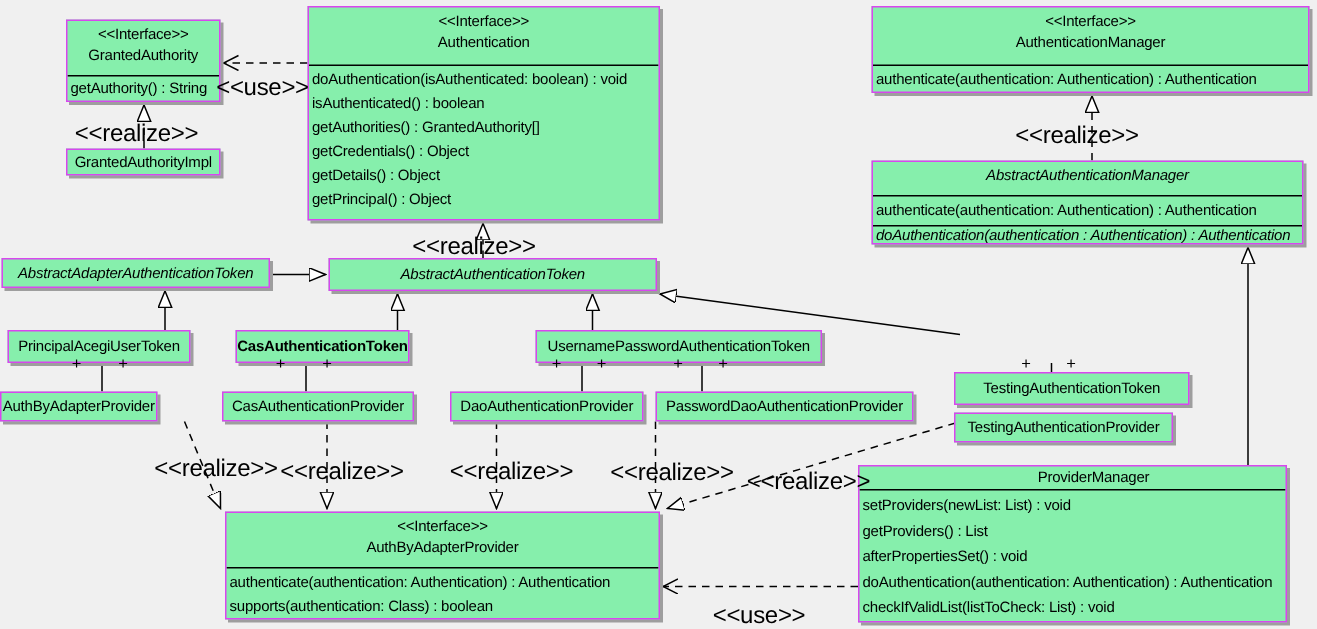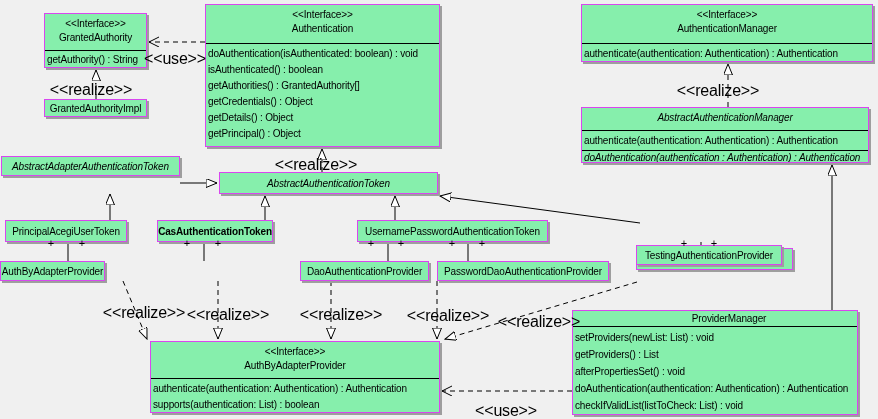--- a/index.html
+++ b/index.html
@@ -43,31 +43,31 @@
   #b-ga .methods{padding-top:1px;}
   #b-gai {left:44px; top:99px; width:103px;height:18px;}
   #b-auth{left:205px;top:4px;  width:235px;height:143px;}
   #b-auth .name-comp{height:38px;}
   #b-am  {left:581px;top:4px;  width:292px;height:58px;}
   #b-am .name-comp{height:38px;}
   #b-aam {left:581px;top:107px;width:288px;height:56px;}
   #b-aam .name-comp{height:22px;}
   #b-aam .row1{border-bottom:1px solid #000;height:19px;line-height:19px;padding-left:2px;}
   #b-aam .row2{height:13px;line-height:13px;padding-left:2px;}
-  #b-aaat{left:1px;  top:156px;width:179px;height:20px;text-align:center;}
+  #b-aaat{left:1px;  top:172px;width:179px;height:20px;text-align:center;}
   #b-aat {left:219px;top:172px;width:219px;height:22px;}
   #b-pat {left:5px;  top:220px;width:122px;height:22px;}
   #b-cat {left:157px;top:220px;width:116px;height:22px;font-weight:bold;}
   #b-upat{left:357px;top:220px;width:191px;height:22px;}
   #b-tat {left:636px;top:220px;width:157px;height:22px;margin-top:28px;}
   #b-abap{left:0; top:261px;width:105px;height:20px;}
   #b-cap {left:148px;top:261px;width:128px;height:20px;}
   #b-dap {left:300px;top:261px;width:129px;height:20px;}
   #b-pdap{left:437px;top:261px;width:172px;height:20px;}
-  #b-tap {left:636px;top:245px;width:146px;height:20px;}
+  #b-tap {left:636px;top:275px;width:146px;height:20px;}
   #b-pm  {left:572px;top:310px;width:286px;height:105px;}
   #b-pm .name-comp{height:15px;line-height:15px;padding-left:28px;}
   #b-pm .method{line-height:17px;}
   #b-ap  {left:150px;top:341px;width:290px;height:72px;}
   #b-ap .name-comp{height:36px;}
   #b-ap .method{line-height:16px;}
 
   .edge-label{
     position:absolute;
     font-size:16px;
@@ -192,20 +192,23 @@
   </div>
 
   <div class="uml-box" id="b-tat">
     <div class="center-line">TestingAuthenticationToken</div>
   </div>
 
   <div class="uml-box" id="b-abap">
     <div class="center-line">AuthByAdapterProvider</div>
   </div>
 
+  <div class="uml-box" id="b-cap">
+    <div class="center-line">CasAuthenticationProvider</div>
+  </div>
 
   <div class="uml-box" id="b-dap">
     <div class="center-line">DaoAuthenticationProvider</div>
   </div>
 
   <div class="uml-box" id="b-pdap">
     <div class="center-line">PasswordDaoAuthenticationProvider</div>
   </div>
 
   <div class="uml-box" id="b-tap">
@@ -223,21 +226,21 @@
     </div>
   </div>
 
   <div class="uml-box" id="b-ap">
     <div class="name-comp">
       <div class="stereotype">&lt;&lt;Interface&gt;&gt;</div>
       <div class="class-name">AuthByAdapterProvider</div>
     </div>
     <div class="methods">
       <div class="method">authenticate(authentication: Authentication) : Authentication</div>
-      <div class="method">supports(authentication: List) : boolean</div>
+      <div class="method">supports(authentication: Class) : boolean</div>
     </div>
   </div>
 
   <div class="edge-label" style="left:91px;top:81px;">&lt;&lt;realize&gt;&gt;</div>
   <div class="edge-label" style="left:316px;top:156px;">&lt;&lt;realize&gt;&gt;</div>
   <div class="edge-label" style="left:718px;top:82px;">&lt;&lt;realize&gt;&gt;</div>
   <div class="edge-label" style="left:144px;top:304px;">&lt;&lt;realize&gt;&gt;</div>
   <div class="edge-label" style="left:228px;top:306px;">&lt;&lt;realize&gt;&gt;</div>
   <div class="edge-label" style="left:341px;top:306px;">&lt;&lt;realize&gt;&gt;</div>
   <div class="edge-label" style="left:448px;top:307px;">&lt;&lt;realize&gt;&gt;</div>

